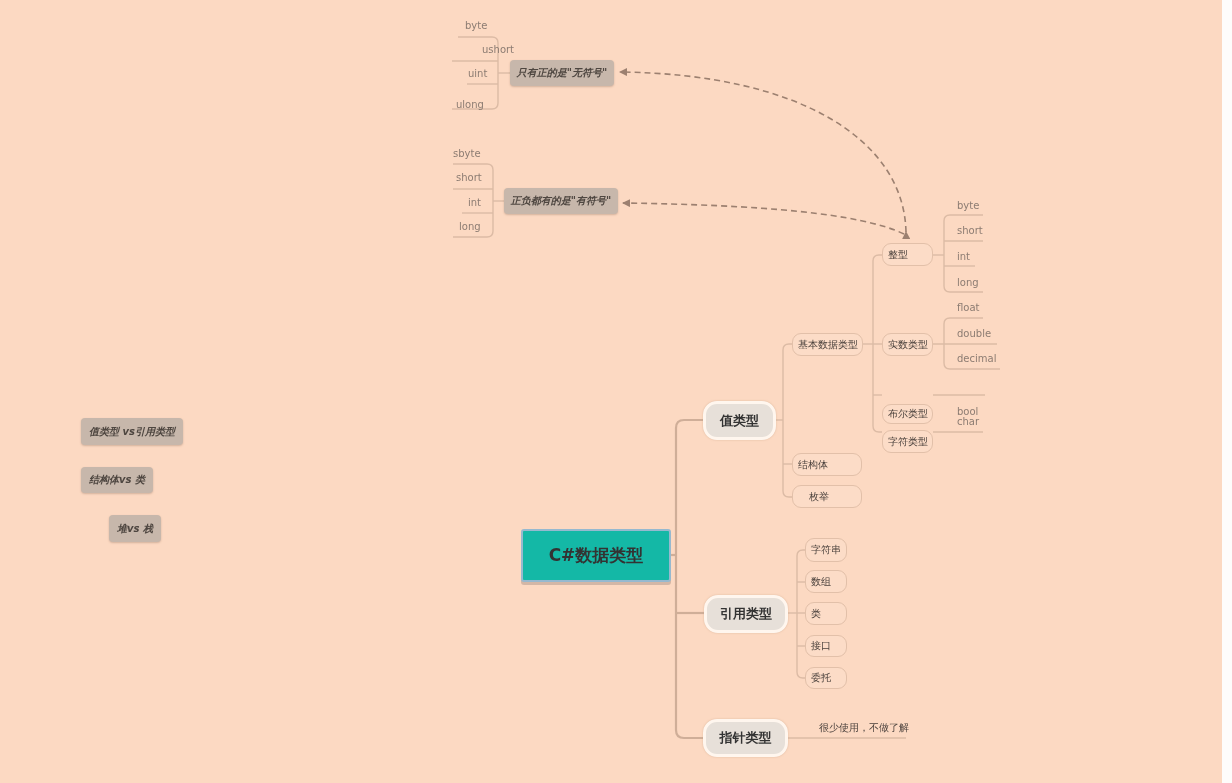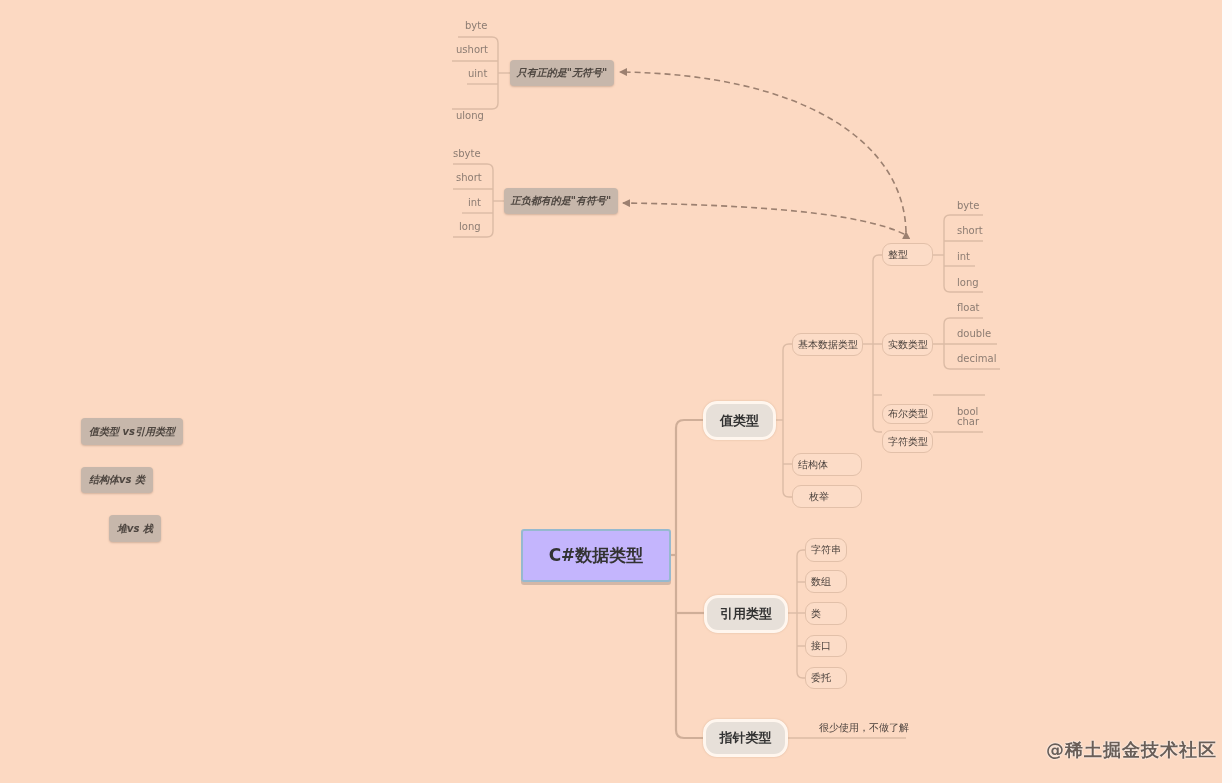--- a/index.html
+++ b/index.html
@@ -1,20 +1,20 @@
 <!DOCTYPE html>
 <html><head>
 <meta charset="utf-8">
 <style>
   html, body { margin:0; padding:0; }
   body { width:1232px; height:783px; overflow:hidden; background:#fcd9c2; font-family:"DejaVu Sans","Liberation Sans",sans-serif; }
   #canvas { position:relative; width:1232px; height:783px; background:#fcd9c2; }
   svg.lines { position:absolute; left:0; top:0; width:1232px; height:783px; pointer-events:none; }
   .node { position:absolute; box-sizing:border-box; display:flex; align-items:center; justify-content:center; white-space:nowrap; cursor:pointer; }
-  .root { left:521px; top:529px; width:150px; height:53px; background:#c4b5fd; border:2px solid #96b9cf; border-radius:3px; box-shadow:0 3px 0 #d3b7a6; font-size:17px; font-weight:bold; color:#333; }
+  .root { left:521px; top:529px; width:150px; height:53px; background:#14b8a6; border:2px solid #96b9cf; border-radius:3px; box-shadow:0 3px 0 #d3b7a6; font-size:17px; font-weight:bold; color:#333; }
   .l1 { background:#e7e0d9; border:3px solid #fff6ee; border-radius:14px; font-size:13px; font-weight:bold; color:#333; box-shadow:0 0 2px rgba(200,160,130,.6); }
   .l2 { background:#fcdcc7; border:1.5px solid #e2c0a9; border-radius:9px; font-size:10px; color:#4a413c; justify-content:flex-start; padding-left:5px; }
   .leaf { position:absolute; font-size:10px; color:#8c7c72; white-space:nowrap; cursor:pointer; }
   .float { background:#c7b7ab; border-radius:4px; font-size:10px; font-style:italic; font-weight:bold; color:#4e4640; box-shadow:0 1px 2px rgba(150,120,100,.4); }
   .note-plain { position:absolute; font-size:10px; color:#4a413c; white-space:nowrap;margin-left:9px; }
   .watermark { position:absolute; left:1046px; top:738px; font-size:18px; font-weight:bold; color:#6a5e57; letter-spacing:1px; text-shadow:0 0 2px #fff,0 0 1px #fff; }
   .edge-strip { position:absolute; left:1222px; top:0; width:10px; height:783px; background:#fefcfb; }
 </style>
 </head>
 <body>
@@ -73,23 +73,23 @@
       <path d="M453 189 H493"></path>
       <path d="M462 213 H493"></path>
     </g>
     <g fill="none" stroke="#9c8070" stroke-width="1.6" stroke-dasharray="6,4">
       <path d="M906 232 C904 140, 800 74, 620 72" marker-end="url(#arrowEnd)" marker-start="url(#arrowEnd)"></path>
       <path d="M904 234 C860 213, 760 205, 623 203" marker-end="url(#arrowEnd)"></path>
     </g>
   </svg>
 
   <div class="leaf" style="left:465px;top:20px;">byte</div>
-  <div class="leaf" style="left:456px;top:44px;">ushort</div>
+  <div class="leaf" style="left:482px;top:44px;">ushort</div>
   <div class="leaf" style="left:468px;top:68px;">uint</div>
-  <div class="leaf" style="left:456px;top:110px;">ulong</div>
+  <div class="leaf" style="left:456px;top:99px;">ulong</div>
   <div class="node float" style="left:510px;top:60px;width:104px;height:26px;">只有正的是"无符号"</div>
 
   <div class="leaf" style="left:453px;top:148px;">sbyte</div>
   <div class="leaf" style="left:456px;top:172px;">short</div>
   <div class="leaf" style="left:468px;top:197px;">int</div>
   <div class="leaf" style="left:459px;top:221px;">long</div>
   <div class="node float" style="left:504px;top:188px;width:114px;height:26px;">正负都有的是"有符号"</div>
 
   <div class="node float" style="left:81px;top:418px;width:102px;height:27px;">值类型 vs引用类型</div>
   <div class="node float" style="left:81px;top:467px;width:72px;height:26px;">结构体vs 类</div>
@@ -121,15 +121,14 @@
   <div class="leaf" style="left:957px;top:416px;">char</div>
 
   <div class="node l2" style="left:805px;top:538px;width:42px;height:24px;">字符串</div>
   <div class="node l2" style="left:805px;top:570px;width:42px;height:23px;">数组</div>
   <div class="node l2" style="left:805px;top:602px;width:42px;height:23px;">类</div>
   <div class="node l2" style="left:805px;top:635px;width:42px;height:22px;">接口</div>
   <div class="node l2" style="left:805px;top:667px;width:42px;height:22px;">委托</div>
 
   <div class="note-plain" style="left:810px;top:721px;">很少使用，不做了解</div>
 
-  <div class="watermark">@稀土掘金技术社区</div>
   <div class="edge-strip"></div>
 </div>
 
 </body></html>

